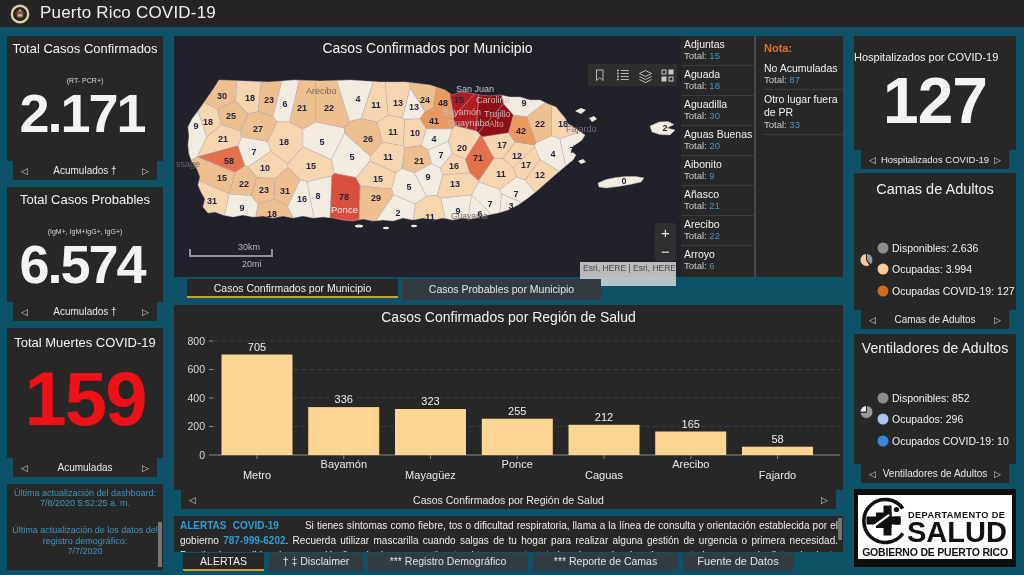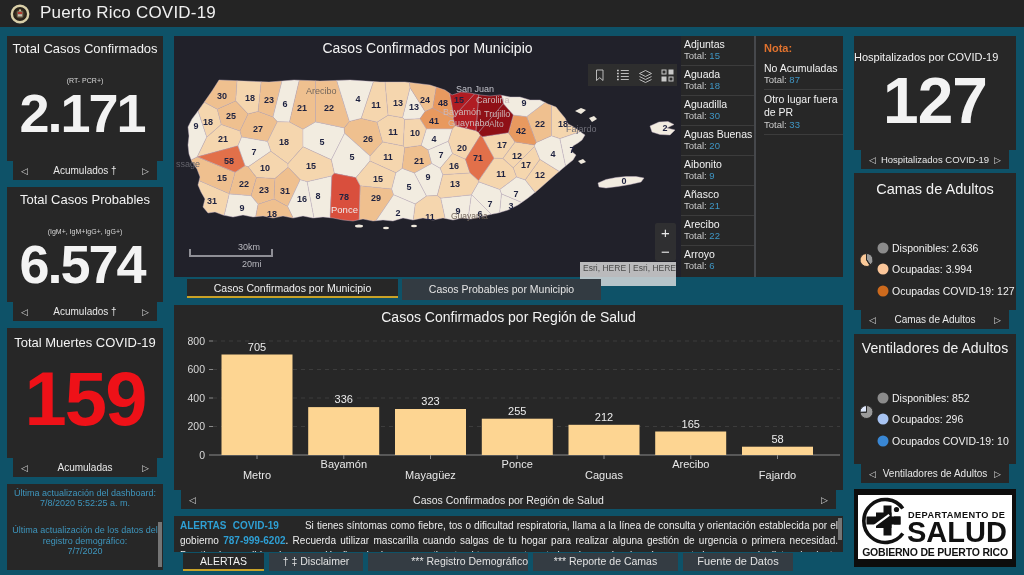--- a/index.html
+++ b/index.html
@@ -364,21 +364,21 @@
   </div>
 
 <div class="panel" style="left:174px;top:516px;width:669px;height:36px"></div>
 <div class="abs" style="left:180px;top:518px;width:658px;height:34px;overflow:hidden;font-size:10px;line-height:15px;text-align:justify;color:#ececec"><b style="color:#2e9fd4">ALERTAS&nbsp;&nbsp;COVID-19</b><span style="display:inline-block;width:26px"></span>Si tienes síntomas como fiebre, tos o dificultad respiratoria, llama a la línea de consulta y orientación establecida por el gobierno <b style="color:#2e9fd4">787-999-6202</b>. Recuerda utilizar mascarilla cuando salgas de tu hogar para realizar alguna gestión de urgencia o primera necesidad. Practica las medidas de prevención (lavado de manos, etiqueta al toser y no tocarte los ojos, nariz y boca) y respeta las normas de distanciamiento físico.</div>
 <div class="abs" style="left:838px;top:518px;width:4px;height:22px;background:#757575"></div>
 
 <div class="abs" style="left:174px;top:553px;width:669px;height:18px">
     <div style="display:flex;height:18px">
       <div style="margin-left:9px;width:81px;background:#272727;border-bottom:2px solid #c9a227;color:#f2f2f2;font-size:10.5px;text-align:center;line-height:17px;white-space:nowrap">ALERTAS</div>
       <div style="margin-left:5px;width:94px;background:#343c43;color:#e2e2e2;font-size:10.5px;text-align:center;line-height:17px;white-space:nowrap">† ‡ Disclaimer</div>
-      <div style="margin-left:5px;width:160px;background:#343c43;color:#e2e2e2;font-size:10.5px;text-align:right;line-height:17px;white-space:nowrap">*** Registro Demográfico</div>
+      <div style="margin-left:5px;width:160px;background:#343c43;color:#e2e2e2;font-size:10.5px;text-align:center;line-height:17px;white-space:nowrap">*** Registro Demográfico</div>
       <div style="margin-left:5px;width:145px;background:#343c43;color:#e2e2e2;font-size:10.5px;text-align:center;line-height:17px;white-space:nowrap">*** Reporte de Camas</div>
       <div style="margin-left:5px;width:110px;background:#343c43;color:#e2e2e2;font-size:11px;text-align:center;line-height:17px;white-space:nowrap">Fuente de Datos</div>
     </div>
   </div>
 
 <div class="panel" style="left:854px;top:36px;width:162px;height:114px"></div>
 <div class="nav" style="left:861px;top:150px;width:148px;height:19px">
     <span class="arw">◁</span>
     <span class="t" style="font-size:9.5px">Hospitalizados COVID-19</span>
     <span class="arw">▷</span>

